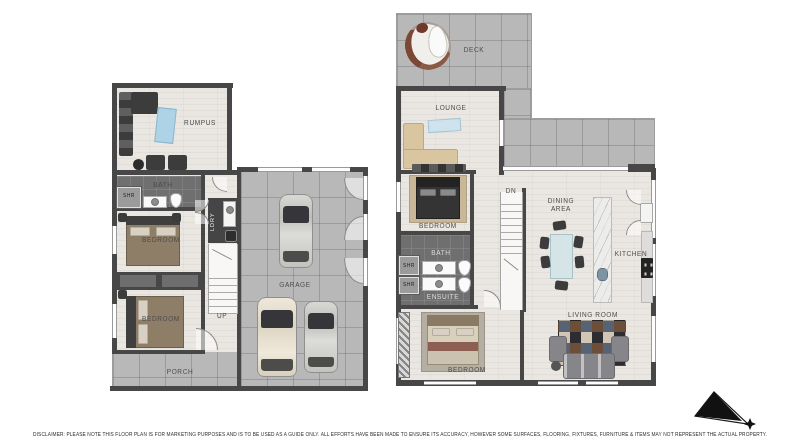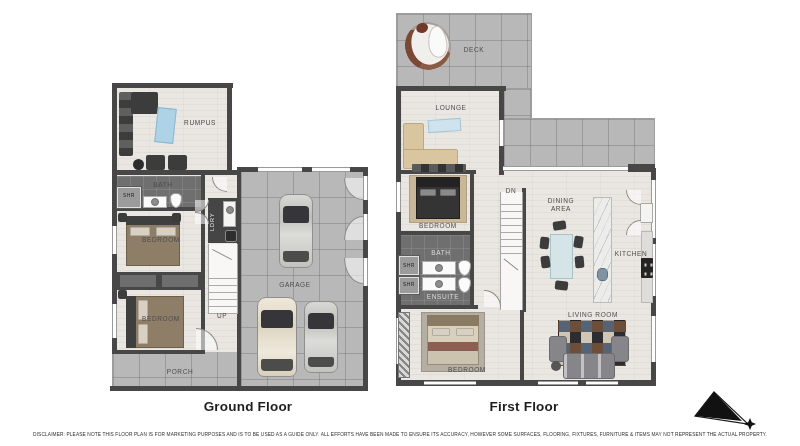--- a/index.html
+++ b/index.html
@@ -260,22 +260,20 @@
     <div class="lblwrap" style="left:541px;top:197px;width:40px;">DINING AREA</div>
     <div class="lbl" style="left:608px;top:250px;width:46px;">KITCHEN</div>
     <div class="lbl" style="left:428px;top:249px;width:26px;color:#dcdcdc;">BATH</div>
     <div class="shrlbl" style="left:400px;top:262px;width:18px;">SHR</div>
     <div class="shrlbl" style="left:400px;top:281px;width:18px;">SHR</div>
     <div class="lbl" style="left:424px;top:293px;width:38px;color:#dcdcdc;">ENSUITE</div>
     <div class="lbl" style="left:562px;top:311px;width:62px;">LIVING ROOM</div>
     <div class="lbl" style="left:444px;top:366px;width:46px;">BEDROOM</div>
   </section>
 
-  <div class="title" style="left:173px;top:399px;width:150px;">Ground Floor</div>
-  <div class="title" style="left:449px;top:399px;width:150px;">First Floor</div>
 
   <svg class="abs" style="left:692px;top:389px;" width="70" height="46" viewBox="0 0 70 46">
     <polygon points="22,3 56,35 3,27" fill="#ffffff" stroke="#1a1a1a" stroke-width="1.2"></polygon>
     <polygon points="22,3 50,32 3,27" fill="#111111"></polygon>
     <path d="M58,29 l1.8,4.2 4.2,1.8 -4.2,1.8 -1.8,4.2 -1.8,-4.2 -4.2,-1.8 4.2,-1.8 z" fill="#111111"></path>
   </svg>
 
   <div class="disclaimer" style="top:432px;">DISCLAIMER: PLEASE NOTE THIS FLOOR PLAN IS FOR MARKETING PURPOSES AND IS TO BE USED AS A GUIDE ONLY. ALL EFFORTS HAVE BEEN MADE TO ENSURE ITS ACCURACY, HOWEVER SOME SURFACES, FLOORING, FIXTURES, FURNITURE &amp; ITEMS MAY NOT REPRESENT THE ACTUAL PROPERTY.</div>
 
 </div>

